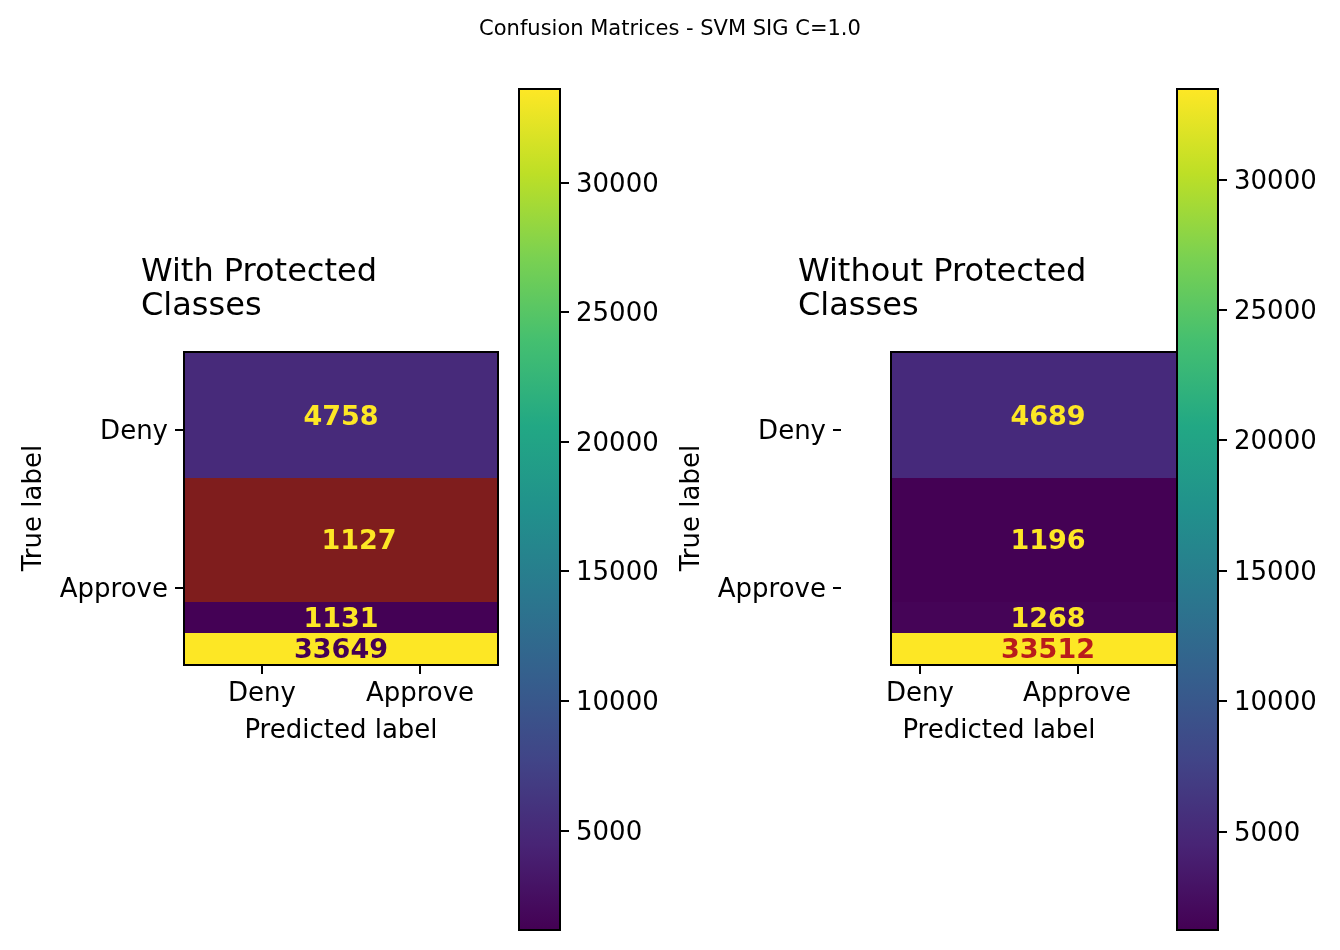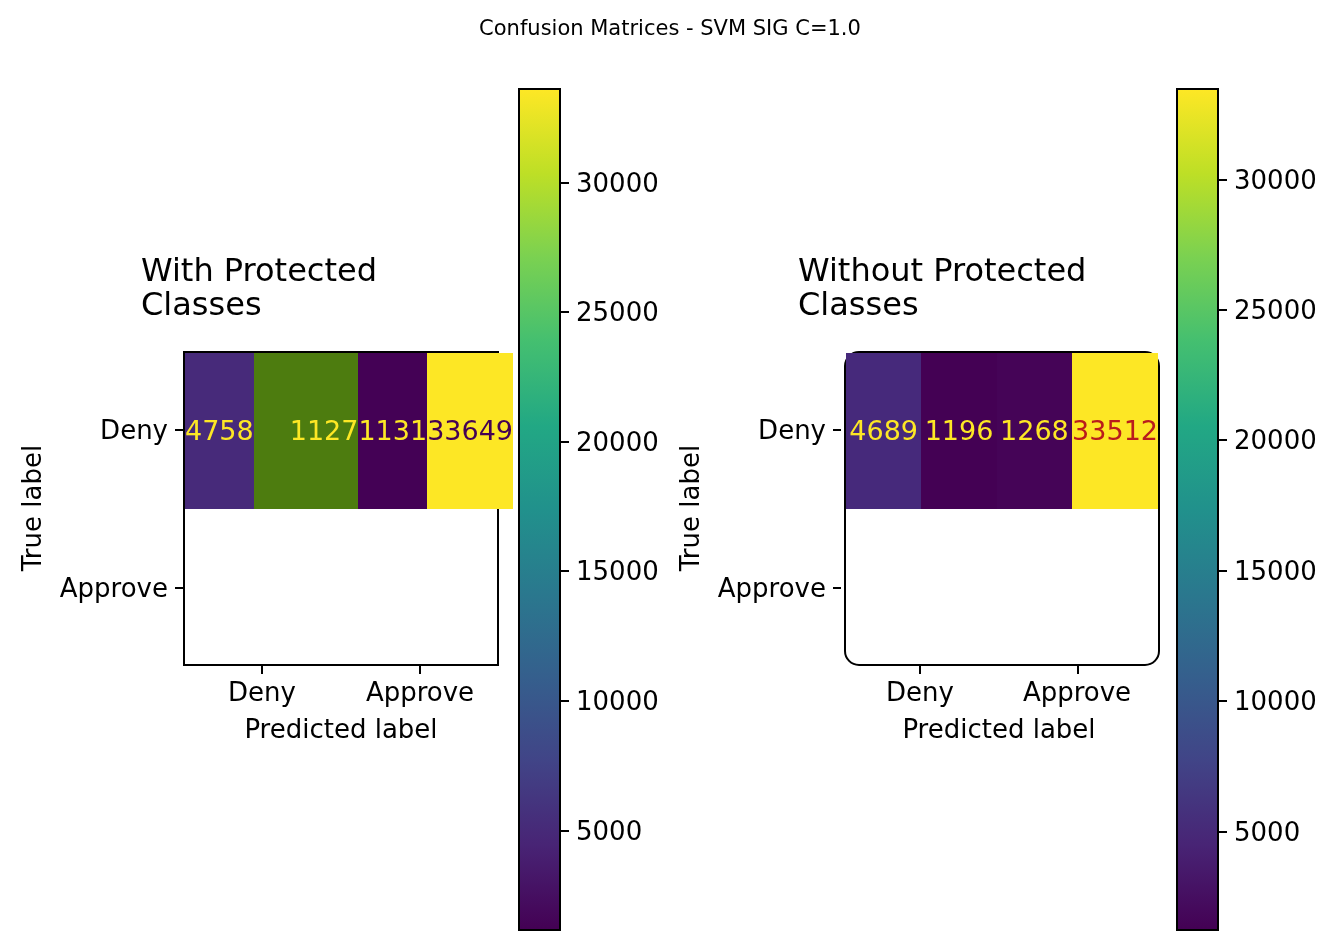--- a/index.html
+++ b/index.html
@@ -14,24 +14,24 @@
   .subplot-title {
     position:absolute; width:400px; top:253px;
     font-size:32px; line-height:34px;
   }
   .subplot-title.p0 { left:141px; }
   .subplot-title.p1 { left:798px; }
 
   .matrix {
     position:absolute; top:351px; width:316px; height:315px;
     border:2px solid #000; box-sizing:border-box;
-    display:grid; grid-template-columns:1fr 1fr 1fr 1fr; grid-template-rows:1fr 1fr;
+    display:grid; grid-template-columns:1fr; grid-template-rows:1fr 1fr;font-weight:bold;
   }
   .matrix.p0 { left:183px; }
-  .matrix.p1 { left:844px;border-radius:15px; }
+  .matrix.p1 { left:890px; }
   .cell {
     display:flex; align-items:center; justify-content:center;
     font-size:27px;
   }
 
   .ytick-label {
     position:absolute; width:130px; text-align:right;
     font-size:26px; line-height:32px;
   }
   .xtick-label {
@@ -75,21 +75,21 @@
 <div class="fig">
 
   <div class="fig-title">Confusion Matrices - SVM SIG C=1.0</div>
 
   <div class="subplot-title p0">
     <div>With Protected</div>
     <div>Classes</div>
   </div>
   <div class="matrix p0">
       <div class="cell" style="background: rgb(71, 42, 122); color: rgb(253, 231, 37);">4758</div>
-      <div class="cell" style="background: #4d7c0f; color: rgb(253, 231, 37); padding-left: 36px;">1127</div>
+      <div class="cell" style="background: #7f1d1d; color: rgb(253, 231, 37); padding-left: 36px;">1127</div>
       <div class="cell" style="background: rgb(68, 1, 85); color: rgb(253, 231, 37);">1131</div>
       <div class="cell" style="background: rgb(253, 231, 37); color: rgb(68, 1, 84); text-align: center;">33649</div>
     </div>
 
   <div class="ytick-label" style="left:38px; top:414px;">Deny</div>
   <div class="ytick-label" style="left:38px; top:572px;">Approve</div>
   <div class="tick h" style="left:175px; top:429px;"></div>
   <div class="tick h" style="left:175px; top:587px;"></div>
 
   <div class="xtick-label" style="left:182px;">Deny</div>

